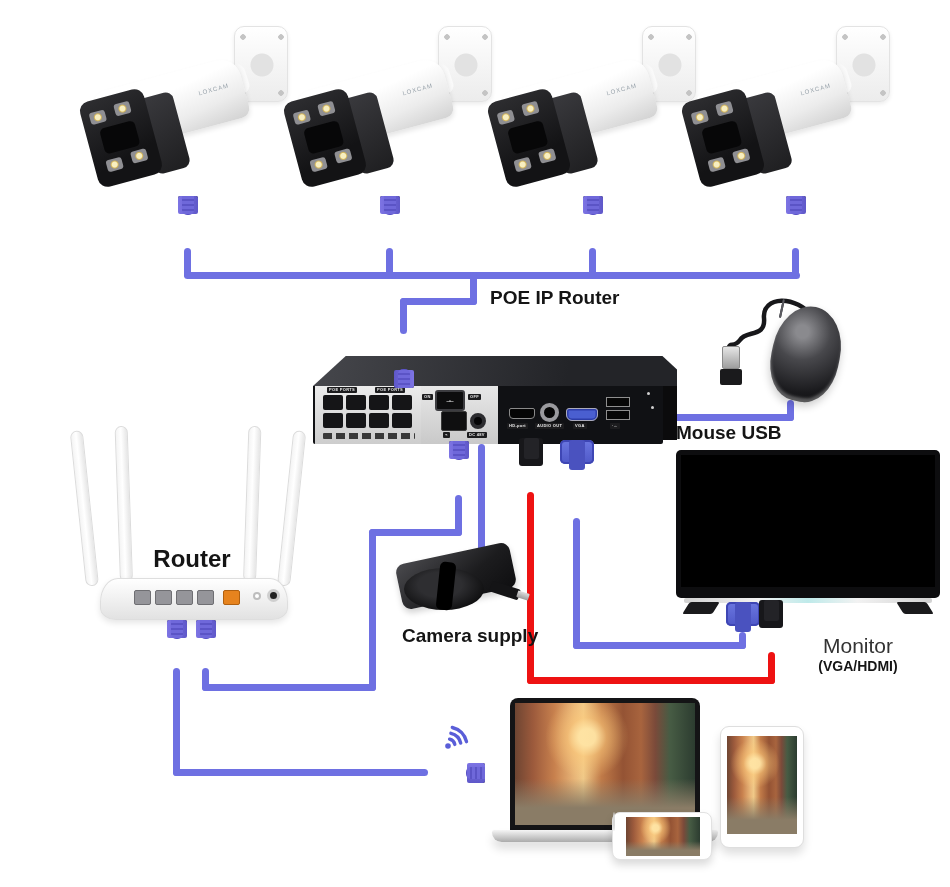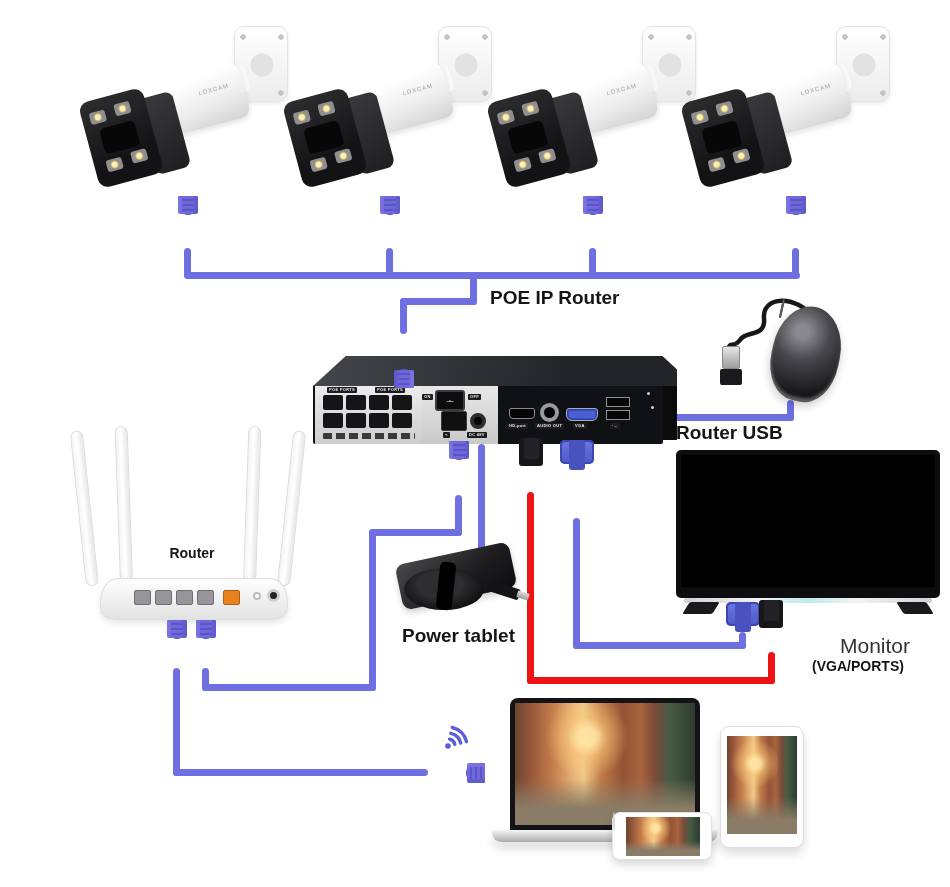--- a/index.html
+++ b/index.html
@@ -6,21 +6,21 @@
   #stage { position:relative; width:950px; height:887px; background:#ffffff; overflow:hidden;
            font-family:"Liberation Sans", sans-serif; }
   #stage * { position:absolute; box-sizing:border-box; }
 
   
   .w { background:#6e70e2; border-radius:3.5px; z-index:3; }
   .w.red { background:#ee1212; }
 
   
   .lbl { font:700 19px/1.1 "Liberation Sans", sans-serif; color:#151515; z-index:8; white-space:nowrap; }
-  .lbl.big { font-size:14px; }
+  .lbl.big { font-size:24px; }
   .lbl.reg { font-weight:400; font-size:21px; color:#333; }
   .lbl.sub { font-size:14px; }
 
   
   .rj45 { width:20px; height:58px; display:flex; flex-direction:column; align-items:center; z-index:6; }
   .rj45 .pins { width:13px; height:12px; background:repeating-linear-gradient(90deg,#c89432 0 2px,#f4e9cc 2px 4px);
                 border:1px solid #8f8f8f; border-bottom:none; border-radius:2px 2px 0 0; position:static; }
   .rj45 .band { width:20px; height:9px; background:#232326; border-radius:2px; position:static; }
   .rj45 .bod  { width:20px; height:18px; background:linear-gradient(90deg,#7d74e4,#5f58c9); border-radius:2px; position:static; }
   .rj45 .boot { width:12px; height:19px; background:repeating-linear-gradient(180deg,#6f68da 0 3px,#5b54c6 3px 5px);
@@ -376,21 +376,21 @@
       <i class="vgap-head"></i>
       <i class="vgap-boot"></i>
     </div>
 
   <svg class="cord-svg" width="120" height="110" viewBox="0 0 120 110">
     <path d="M96 28 C78 4 44 6 46 28 C48 48 28 40 22 50 C16 58 12 52 11 57" fill="none" stroke="#17171a" stroke-width="4.5" stroke-linecap="round"></path>
   </svg>
   <div class="usb-metal"></div>
   <div class="usb-body"></div>
   <div class="mouse-body"></div>
-  <div class="lbl" style="left:676px;top:423px">Router USB</div>
+  <div class="lbl" style="left:676px;top:423px">Mouse USB</div>
 
   <div class="lbl" style="left:490px;top:288px">POE IP Router</div>
 
   <div class="antenna" style="left:86px;top:430px;transform:rotate(-6deg);transform-origin:bottom center"></div>
   <div class="antenna" style="left:120px;top:426px;transform:rotate(-2deg);transform-origin:bottom center"></div>
   <div class="antenna" style="left:243px;top:426px;transform:rotate(2deg);transform-origin:bottom center"></div>
   <div class="antenna" style="left:277px;top:430px;transform:rotate(6deg);transform-origin:bottom center"></div>
   <div class="lbl big" style="left:148px;top:546px;width:88px;text-align:center">Router</div>
   <div class="router-body">
     <div class="rport" style="left:33px;top:11px"></div>
@@ -412,21 +412,21 @@
       <i class="band"></i>
       <i class="bod"></i>
       <i class="boot"></i>
     </div>
 
   <div class="psu-brick"></div>
   <div class="psu-coil"></div>
   <div class="psu-strap"></div>
   <div class="psu-barrel"></div>
   <div class="psu-tip"></div>
-  <div class="lbl" style="left:402px;top:626px">Power tablet</div>
+  <div class="lbl" style="left:402px;top:626px">Camera supply</div>
 
   <div class="monitor">
     <div class="mon-bezel"></div>
     <div class="mon-screen">
       <div class="q q1"></div>
       <div class="q q2"></div>
       <div class="q q3"></div>
       <div class="q q4"></div>
     </div>
     <div class="mon-base"></div>
@@ -435,22 +435,22 @@
   </div>
   <div class="vgap" style="left:726px;top:602px">
       <i class="vgap-head"></i>
       <i class="vgap-boot"></i>
     </div>
   <div class="dpp" style="left:759px;top:600px">
       <i class="dpp-tip"></i>
       <i class="dpp-head"></i>
       <i class="dpp-boot"></i>
     </div>
-  <div class="lbl reg" style="left:806px;top:634px;width:104px;text-align:right">Monitor</div>
-  <div class="lbl sub" style="left:806px;top:659px;width:104px;text-align:center">(VGA/PORTS)</div>
+  <div class="lbl reg" style="left:806px;top:634px;width:104px;text-align:center">Monitor</div>
+  <div class="lbl sub" style="left:806px;top:659px;width:104px;text-align:center">(VGA/HDMI)</div>
 
   <svg class="wifi-svg" width="42" height="46" viewBox="0 0 42 46">
     <g stroke="#5a5ed8" stroke-width="3.4" fill="none" stroke-linecap="round">
       <path d="M13.6 25.2 A7 7 0 0 1 18.8 30.4"></path>
       <path d="M14.9 19.3 A13 13 0 0 1 24.7 29.1"></path>
       <path d="M16.3 13.5 A19 19 0 0 1 30.5 27.7"></path>
     </g>
     <circle cx="12" cy="32" r="2.8" fill="#5a5ed8"></circle>
   </svg>
   <div class="rj45 right" style="left:446px;top:744px">

